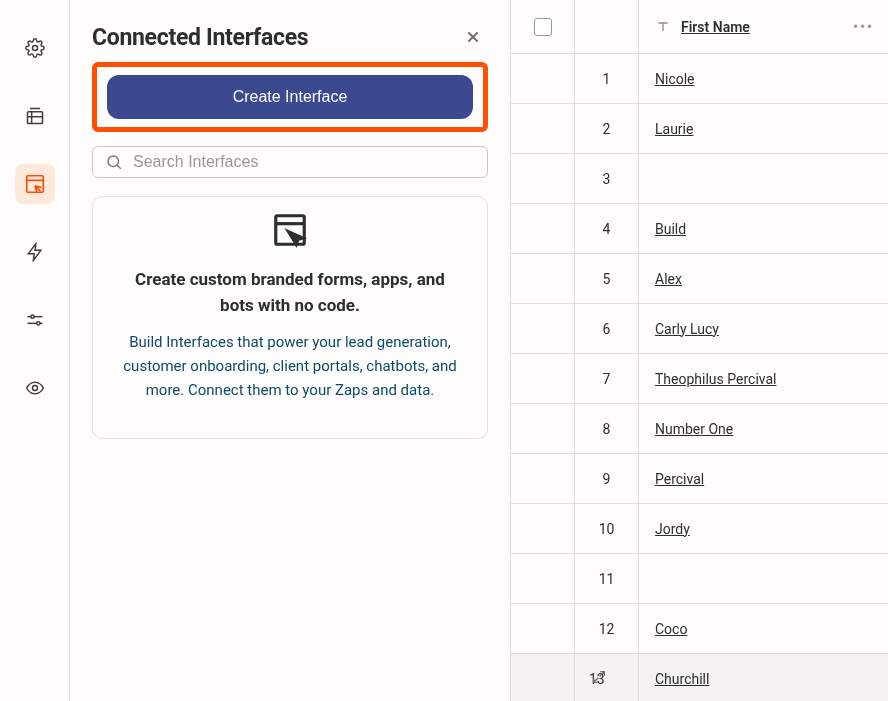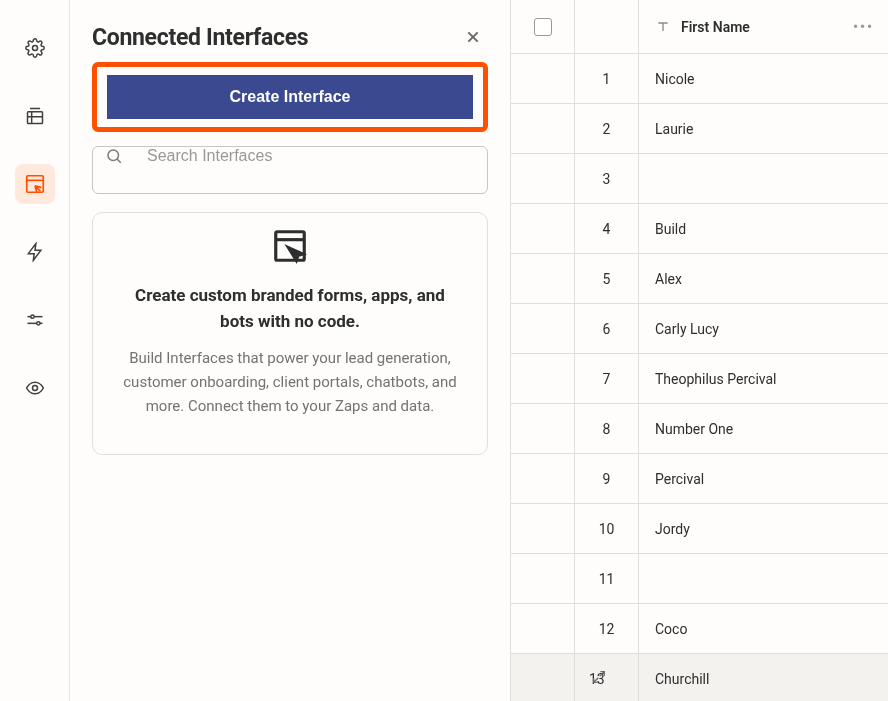--- a/index.html
+++ b/index.html
@@ -70,33 +70,33 @@
     border-radius: 6px;
     padding: 8px 10px;
     margin-bottom: 14px;
   }
   .create-btn {
     width: 100%;
     background: #3b4991;
     color: #fff;
     border: none;
     height: 44px;
-    border-radius: 0;
+    border-radius: 12px;
     font-size: 16px;
-    font-weight: 700;
+    font-weight: 400;
     cursor: pointer;
   }
   .search-wrap {
     border: 1px solid #c9c6c2;
     border-radius: 6px;
-    height: 48px;
-    display:flex;
-    align-items:flex-start;
+    height: 32px;
+    display:flex;
+    align-items:center;
     padding: 0 12px;
-    gap: 24px;
+    gap: 10px;
     margin-bottom: 18px;
     background:#fffdfb;
   }
   .search-input {
     border:none;
     outline:none;
     background:transparent;
     font-size:16px;
     color:#2d2e2e;
     flex:1;
@@ -111,21 +111,21 @@
   .info-icon { margin-bottom: 18px; display:flex; justify-content:center; }
   .info-heading {
     font-size:17px;
     font-weight:700;
     line-height:1.5;
     margin-bottom:12px;
   }
   .info-body {
     font-size:15px;
     line-height:1.6;
-    color:#737373;
+    color:#0c4a6e;
   }
   
   .table-area {
     flex:1;
     border-left: 1px solid #e0ded9;
     background:#fffdfb;
     display:flex;
     flex-direction:column;
     overflow:hidden;
   }
@@ -137,21 +137,21 @@
   }
   .tcell {
     border-right:1px solid #e0ded9;
     display:flex;
     align-items:center;
     font-size:14px;
     color:#2d2e2e;
   }
   .col-check { width:64px; justify-content:center; }
   .col-num { width:64px; justify-content:center; }
-  .col-name { flex:1; padding-left:16px; border-right:none; position:relative; }
+  .col-name { flex:1; padding-left:16px; border-right:none; position:relative;text-decoration:underline; }
   .thead .col-name { font-weight:600; gap:10px; }
   .head-more {
     position:absolute;
     right:14px;
     top:50%;
     transform:translateY(-50%);
     color:#9a9994;
     letter-spacing:2px;
     font-weight:700;
     cursor:pointer;

